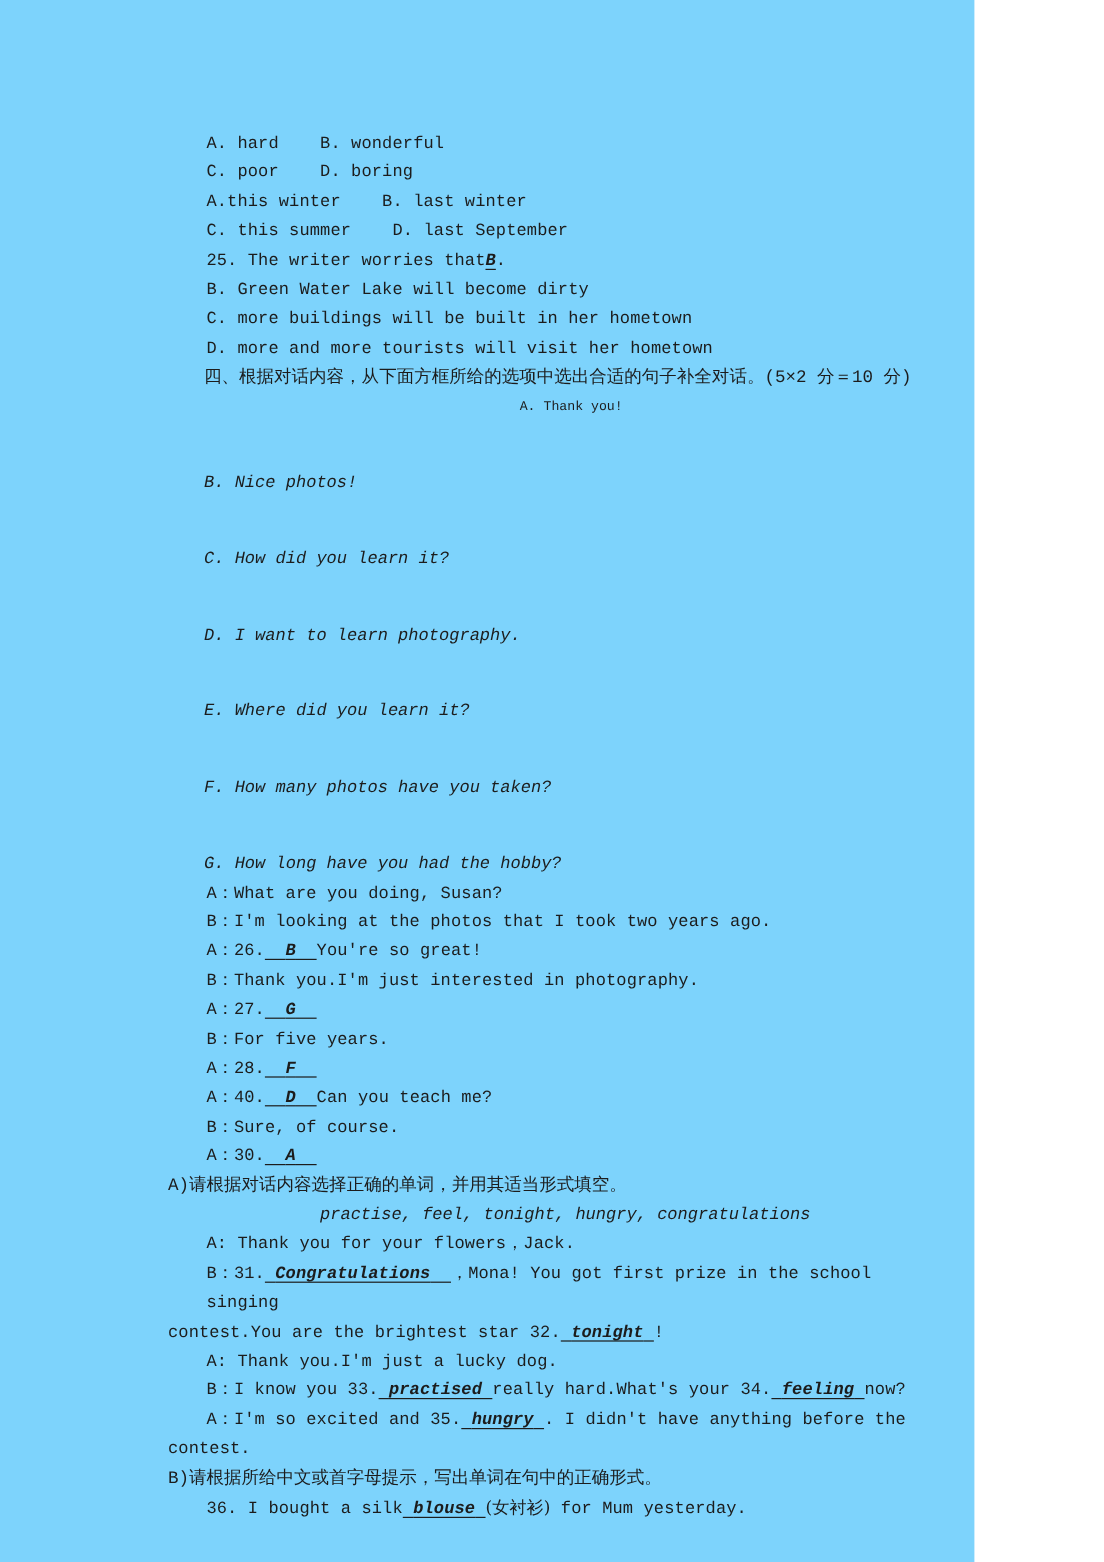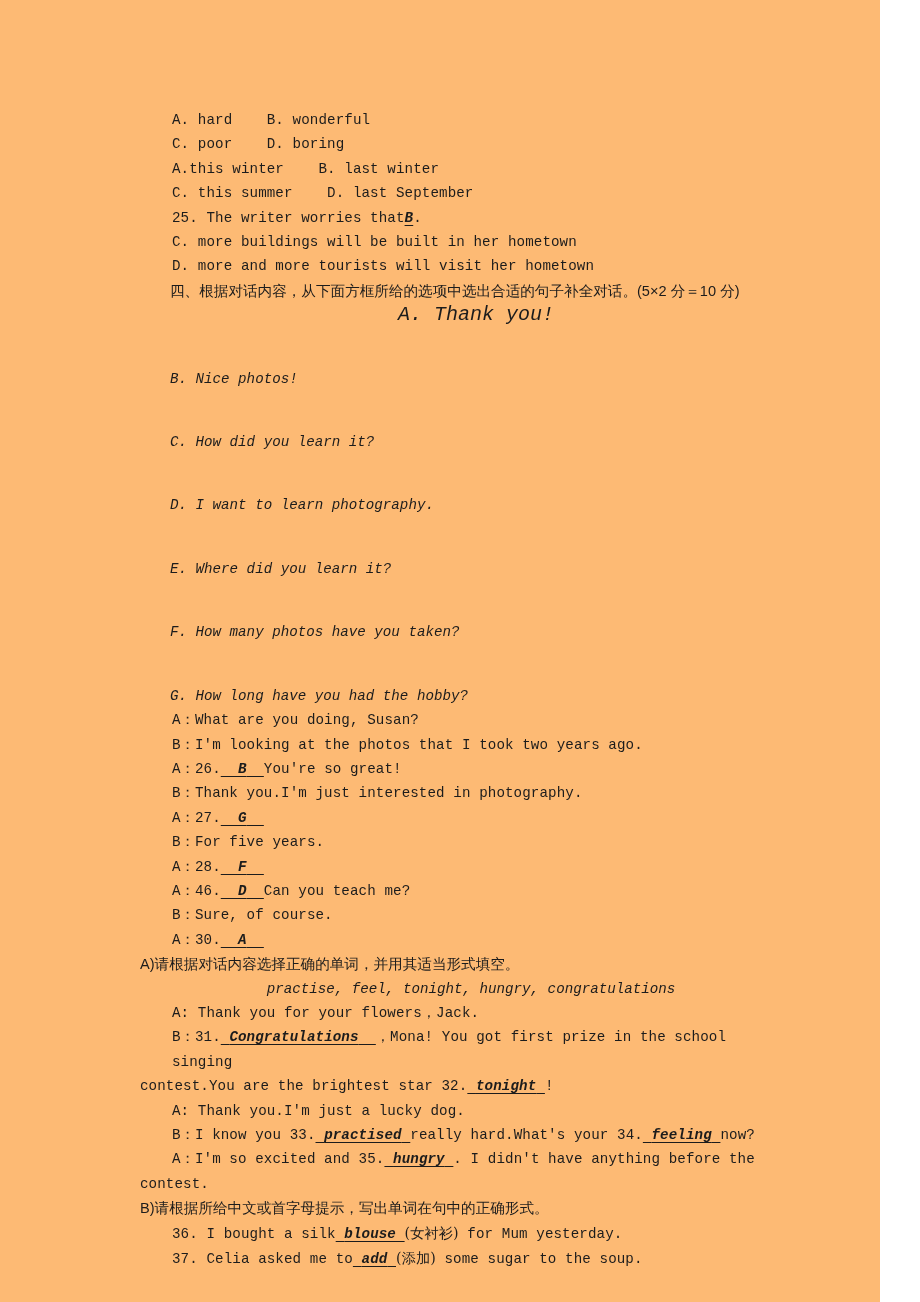--- a/index.html
+++ b/index.html
@@ -12,64 +12,63 @@
     width: 920px;
     height: 1302px;
     position: relative;
     font-family: "Liberation Mono", "DejaVu Sans Mono", monospace;
     color: #1a1a1a;
     overflow: hidden;
   }
   .page {
     position: absolute;
     left: 0; top: 0;
-    width: 880px;
+    width: 812px;
     height: 1302px;
-    background: #fdba74;
+    background: #7dd3fc;
   }
   .content {
     position: absolute;
     left: 140px;
     top: 108px;
     width: 642px;
   }
 
   
   .ln {
     font-size: 14.2px;
     line-height: 24.4px;
     white-space: pre-wrap;
     letter-spacing: 0.1px;
     color: #1c1c1c;
   }
   .pad1 { padding-left: 32px; }
 
   
   .cn {
-    font-family: Liberation Sans, sans-serif;
+    font-family: Liberation Mono, monospace;
     font-size: 14.6px;
     line-height: 24.4px;
     color: #1c1c1c;
     white-space: pre-wrap;
   }
   .cn-ind { text-indent: 30px; }
 
   
   .opt {
     font-style: italic;
     font-size: 14.2px;
     line-height: 24.4px;
     padding-left: 30px;
     white-space: pre;
     color: #1c1c1c;
     margin-top: 39px;
   }
   .opt-center {
-    font-style: italic;
-    font-size: 20px;
+    font-size: 11px;
     line-height: 24.4px;
     text-align: center;
     padding-left: 30px;
     white-space: pre;
     color: #1c1c1c;
   }
   .wordbank {
     font-style: italic;
     font-size: 14.2px;
     line-height: 24.4px;
@@ -101,20 +100,21 @@
 <div class="page">
   <div class="content">
 
     <div class="ln pad1">A. hard    B. wonderful</div>
     <div class="ln pad1">C. poor    D. boring</div>
 
     <div class="ln pad1">A.this winter    B. last winter</div>
     <div class="ln pad1">C. this summer    D. last September</div>
 
     <div class="ln pad1"><span>25. The writer worries that</span><span class="ans">B</span><span>.</span></div>
+    <div class="ln pad1">B. Green Water Lake will become dirty</div>
     <div class="ln pad1">C. more buildings will be built in her hometown</div>
     <div class="ln pad1">D. more and more tourists will visit her hometown</div>
 
     <div class="cn cn-ind">四、根据对话内容，从下面方框所给的选项中选出合适的句子补全对话。(5×2 分＝10 分)</div>
 
     <div class="opt-center">A. Thank you!</div>
     <div class="opt">B. Nice photos!</div>
     <div class="opt">C. How did you learn it?</div>
     <div class="opt">D. I want to learn photography.</div>
     <div class="opt">E. Where did you learn it?</div>
@@ -122,21 +122,21 @@
     <div class="opt">G. How long have you had the hobby?</div>
 
     <div id="dialogue-four">
         <div class="ln pad1"><span>A：</span><span>What are you doing, Susan?</span></div>
         <div class="ln pad1"><span>B：</span><span>I'm looking at the photos that I took two years ago.</span></div>
         <div class="ln pad1"><span>A：</span><span>26.</span><span class="blank">&nbsp;&nbsp;</span><span class="ans">B</span><span class="blank">&nbsp;&nbsp;</span><span>You're so great!</span></div>
         <div class="ln pad1"><span>B：</span><span>Thank you.I'm just interested in photography.</span></div>
         <div class="ln pad1"><span>A：</span><span>27.</span><span class="blank">&nbsp;&nbsp;</span><span class="ans">G</span><span class="blank">&nbsp;&nbsp;</span></div>
         <div class="ln pad1"><span>B：</span><span>For five years.</span></div>
         <div class="ln pad1"><span>A：</span><span>28.</span><span class="blank">&nbsp;&nbsp;</span><span class="ans">F</span><span class="blank">&nbsp;&nbsp;</span></div>
-        <div class="ln pad1"><span>A：</span><span>46.</span><span class="blank">&nbsp;&nbsp;</span><span class="ans">D</span><span class="blank">&nbsp;&nbsp;</span><span>Can you teach me?</span></div>
+        <div class="ln pad1"><span>A：</span><span>40.</span><span class="blank">&nbsp;&nbsp;</span><span class="ans">D</span><span class="blank">&nbsp;&nbsp;</span><span>Can you teach me?</span></div>
         <div class="ln pad1"><span>B：</span><span>Sure, of course.</span></div>
         <div class="ln pad1"><span>A：</span><span>30.</span><span class="blank">&nbsp;&nbsp;</span><span class="ans">A</span><span class="blank">&nbsp;&nbsp;</span></div>
       </div>
 
     <div class="cn">A)请根据对话内容选择正确的单词，并用其适当形式填空。</div>
     <div class="wordbank">practise, feel, tonight, hungry, congratulations</div>
 
     <div class="ln pad1">A: Thank you for your flowers，Jack.</div>
 
     <div class="ln pad1"><span>B：31.</span><span class="blank">&nbsp;</span><span class="ans">Congratulations</span><span class="blank">&nbsp;&nbsp;</span><span>，Mona! You got first prize in the school singing</span></div>
@@ -148,16 +148,15 @@
     <div class="ln pad1"><span>B：I know you 33.</span><span class="blank">&nbsp;</span><span class="ans">practised</span><span class="blank">&nbsp;</span><span>really hard.What's your 34.</span><span class="blank">&nbsp;</span><span class="ans">feeling</span><span class="blank">&nbsp;</span><span>now?</span></div>
 
     <div class="ln pad1"><span>A：I'm so excited and 35.</span><span class="blank">&nbsp;</span><span class="ans">hungry</span><span class="blank">&nbsp;</span><span>. I didn't have anything before the</span></div>
 
     <div class="ln">contest.</div>
 
     <div class="cn">B)请根据所给中文或首字母提示，写出单词在句中的正确形式。</div>
 
     <div class="ln pad1"><span>36. I bought a silk</span><span class="blank">&nbsp;</span><span class="ans">blouse</span><span class="blank">&nbsp;</span><span class="cnin">(女衬衫)</span><span> for Mum yesterday.</span></div>
 
-    <div class="ln pad1"><span>37. Celia asked me to</span><span class="blank">&nbsp;</span><span class="ans">add</span><span class="blank">&nbsp;</span><span class="cnin">(添加)</span><span> some sugar to the soup.</span></div>
 
   </div>
 </div>
 
 </body></html>

